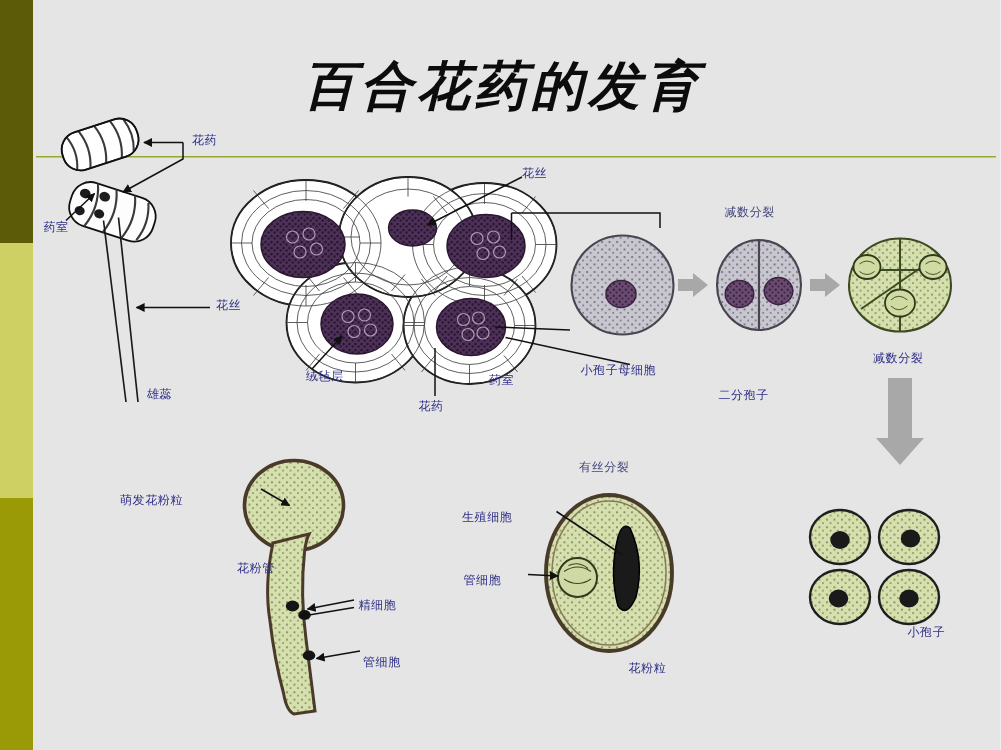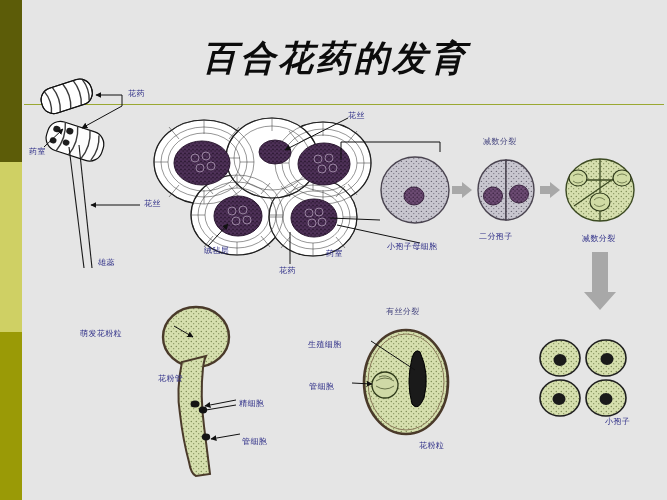--- a/index.html
+++ b/index.html
@@ -281,21 +281,21 @@
   <div class="lbl" style="left:144px;top:199px">花丝</div>
   <div class="lbl" style="left:98px;top:258px">雄蕊</div>
 
   <div class="lbl" style="left:348px;top:111px">花丝</div>
   <div class="lbl" style="left:204px;top:246px">绒毡层</div>
   <div class="lbl" style="left:326px;top:249px">药室</div>
   <div class="lbl" style="left:279px;top:266px">花药</div>
 
   <div class="lbl lbl-gray" style="left:483px;top:137px">减数分裂</div>
   <div class="lbl" style="left:387px;top:242px">小孢子母细胞</div>
-  <div class="lbl" style="left:479px;top:232px">二分孢子</div>
+  <div class="lbl" style="left:479px;top:259px">二分孢子</div>
   <div class="lbl" style="left:582px;top:234px">减数分裂</div>
 
   <div class="lbl" style="left:605px;top:417px">小孢子</div>
 
   <div class="lbl lbl-gray" style="left:386px;top:307px">有丝分裂</div>
   <div class="lbl" style="left:308px;top:340px">生殖细胞</div>
   <div class="lbl" style="left:309px;top:382px">管细胞</div>
   <div class="lbl" style="left:419px;top:441px">花粉粒</div>
 
   <div class="lbl" style="left:80px;top:329px">萌发花粉粒</div>

